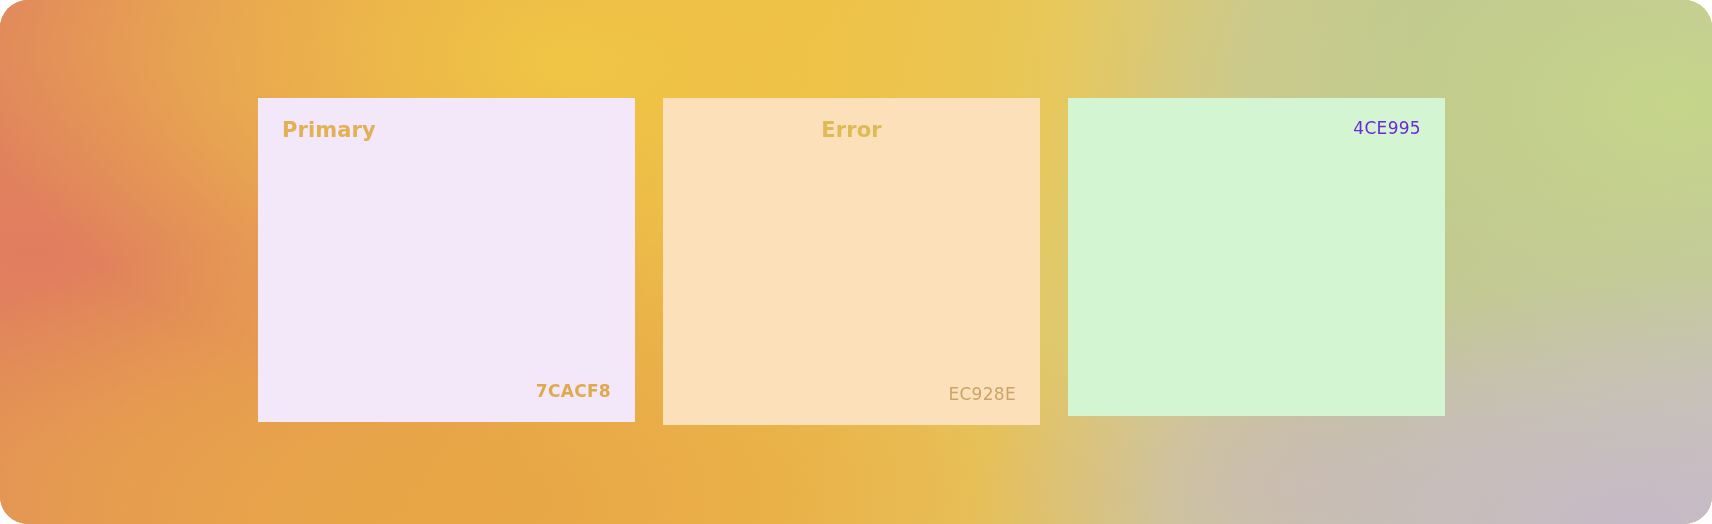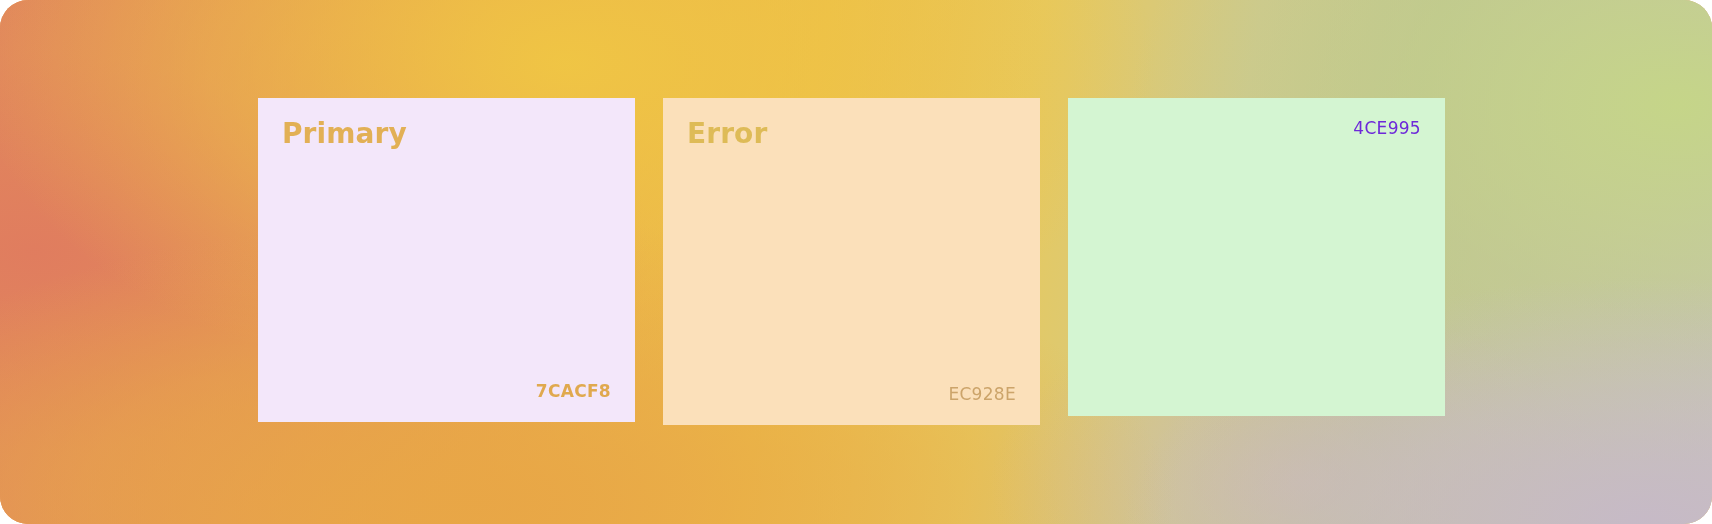--- a/index.html
+++ b/index.html
@@ -91,21 +91,21 @@
   .swatch-card {
     position: relative;
     box-sizing: border-box;
     padding: 22px 24px;
     display: flex;
     flex-direction: column;
     justify-content: space-between;
   }
 
   .swatch-title {
-    font-size: 28px;
+    font-size: 21px;
     font-weight: bold;
     letter-spacing: 0.1px;
     line-height: 1;
   }
 
   .swatch-hex {
     font-size: 17px;
     font-weight: normal;
     text-align: right;
     line-height: 1;
@@ -126,21 +126,21 @@
   <div class="bg-layer bg-lavender"></div>
 
   <div id="swatch-row">
 
     <div class="swatch-card" style="width: 377px; height: 324px; background: rgb(243, 231, 250);">
       <div class="swatch-title" style="color: rgb(226, 176, 85);">Primary</div>
       <div class="swatch-hex" style="color: rgb(224, 169, 78); font-weight: bold;">7CACF8</div>
     </div>
 
     <div class="swatch-card" style="width: 377px; height: 327px; background: rgb(251, 224, 186);">
-      <div class="swatch-title" style="color: rgb(222, 187, 87);">Error</div>
+      <div class="swatch-title" style="color: rgb(222, 187, 87); text-align: center;">Error</div>
       <div class="swatch-hex" style="color: rgb(204, 164, 106);">EC928E</div>
     </div>
 
     <div class="swatch-card" style="width: 377px; height: 318px; background: rgb(212, 245, 210);">
       <div class="swatch-hex" style="color: #6d28d9;">4CE995</div>
     </div>
 
   </div>
 </div>
 

